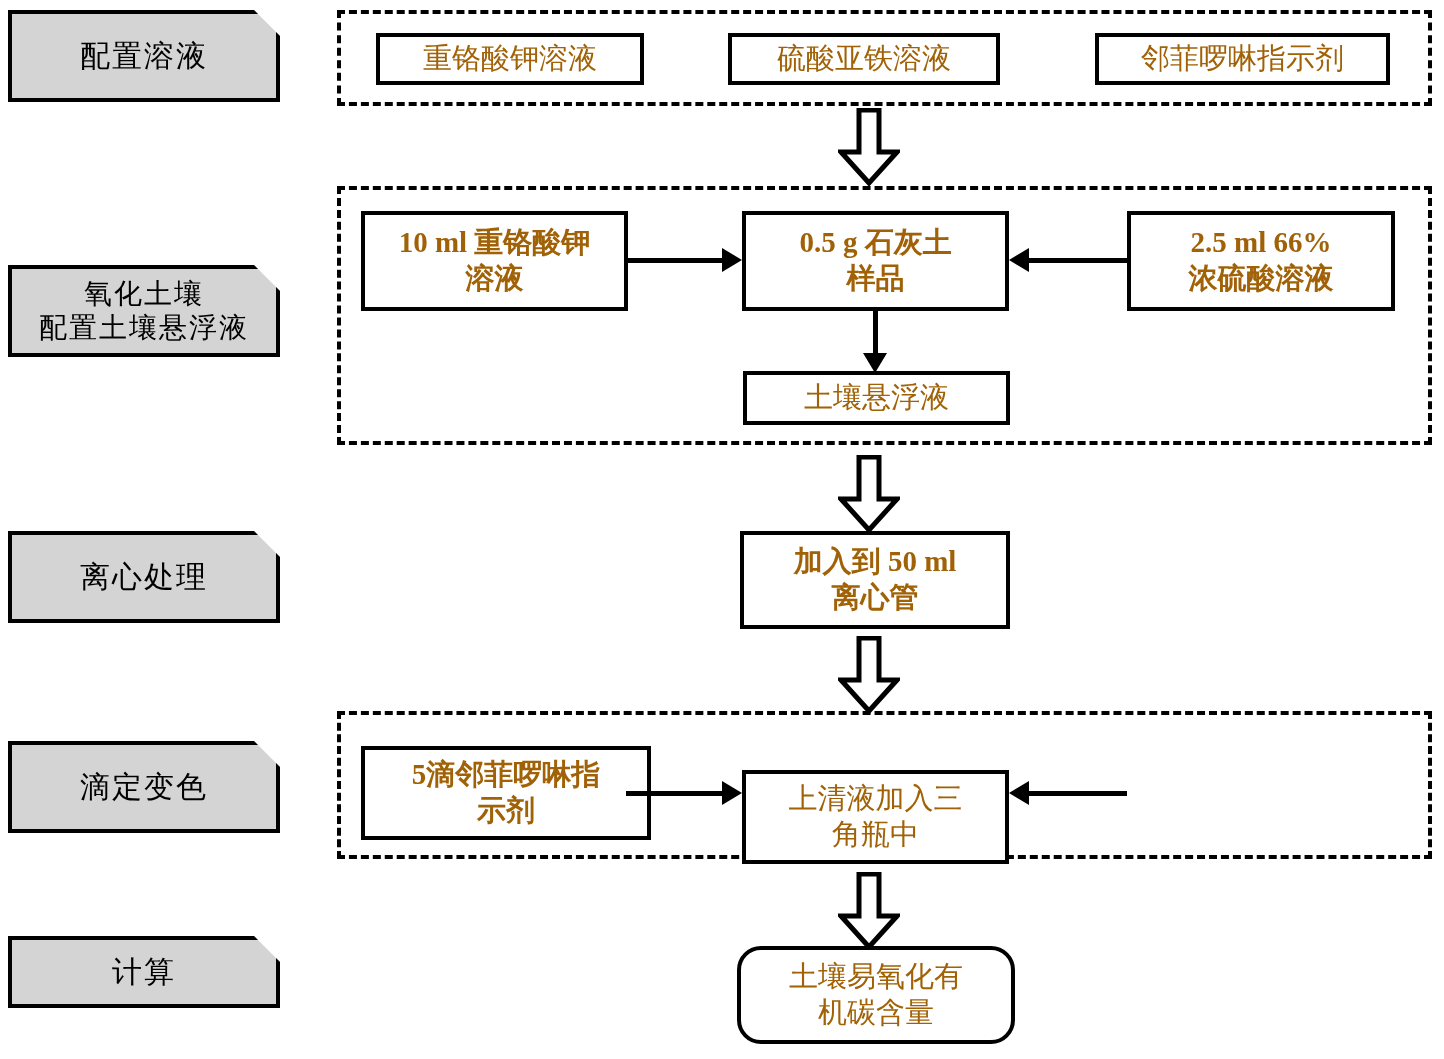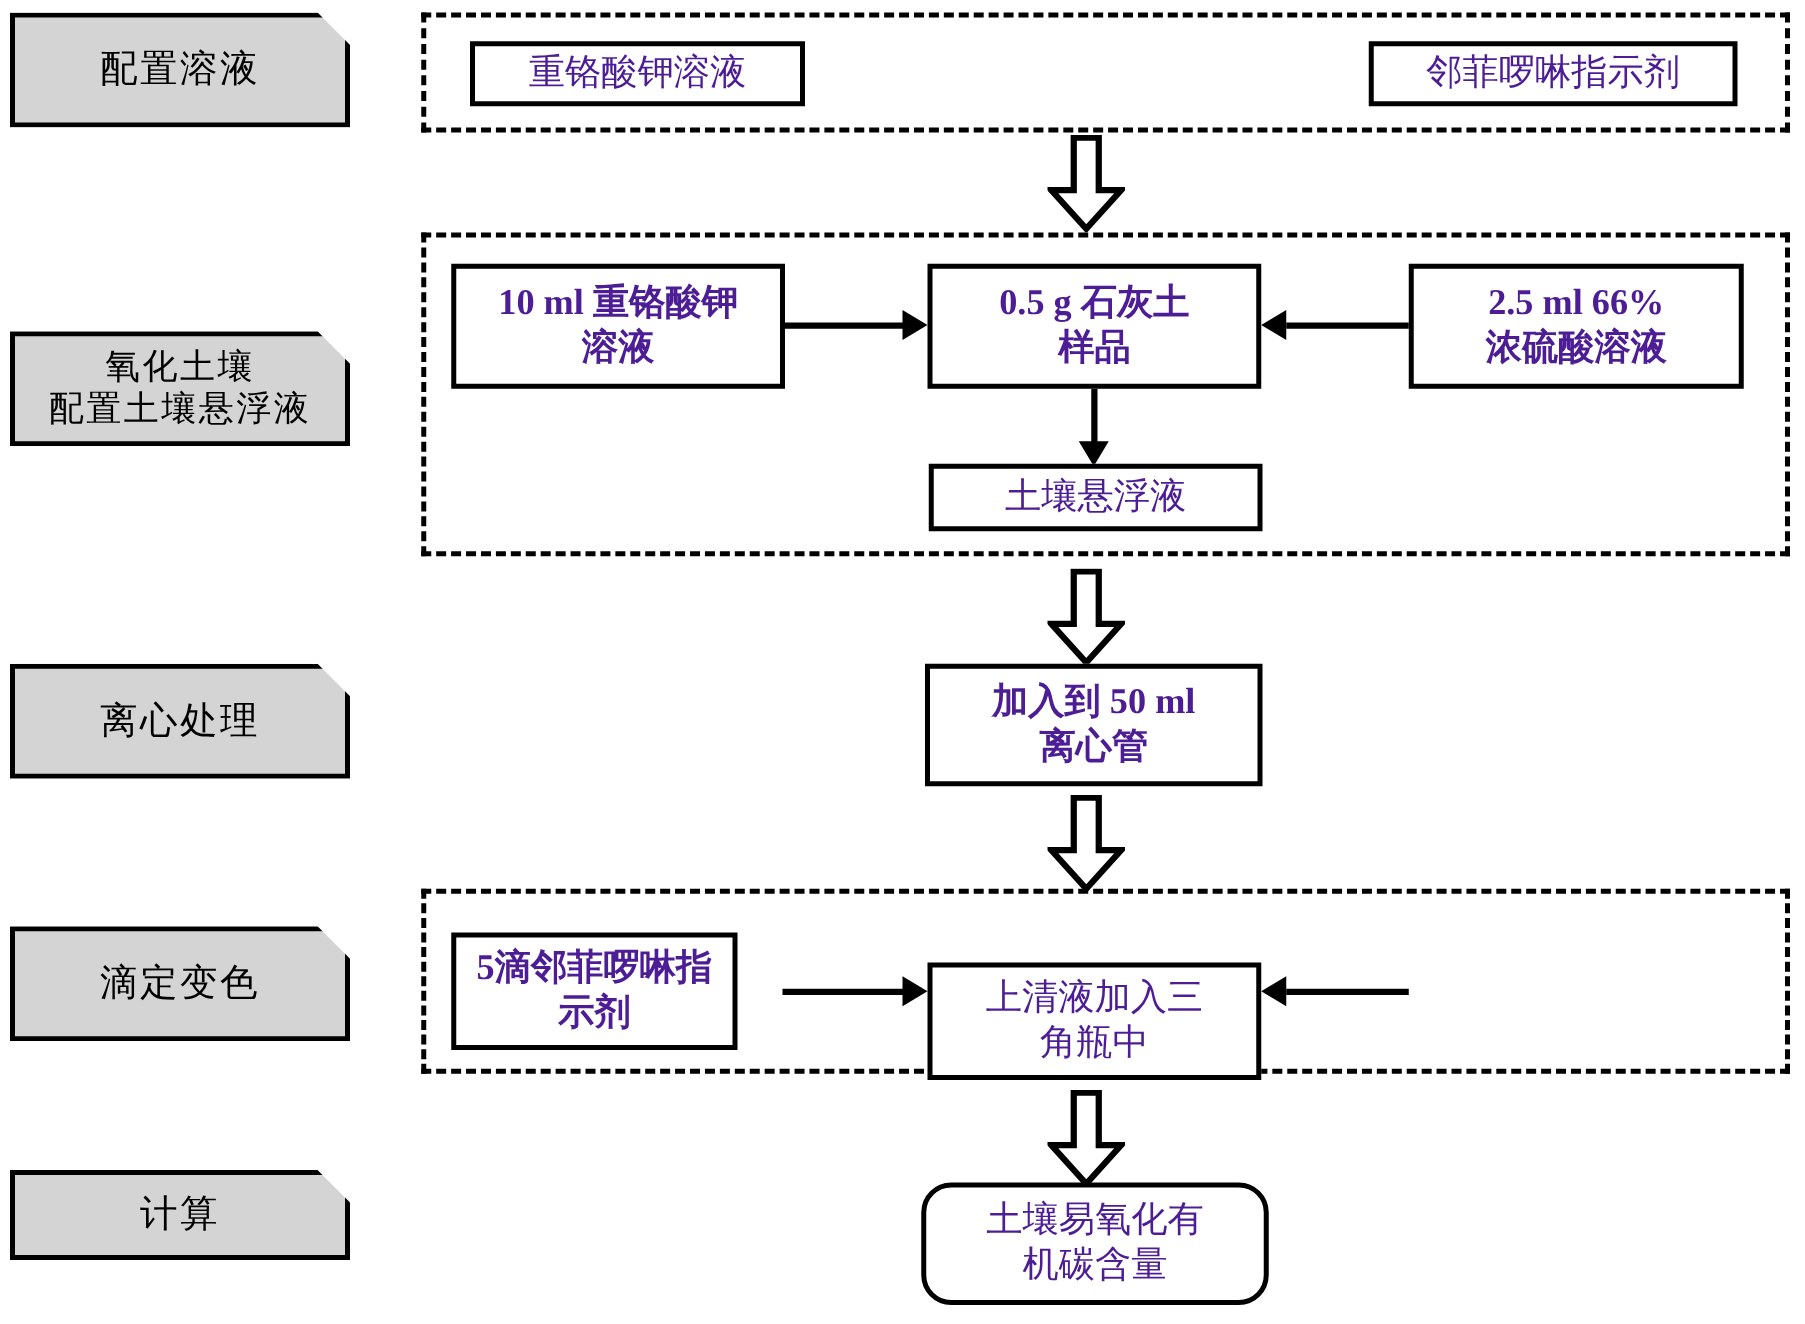--- a/index.html
+++ b/index.html
@@ -53,21 +53,21 @@
     box-sizing: border-box;
     border: 4px solid #000000;
     background: #ffffff;
     display: flex;
     align-items: center;
     justify-content: center;
     text-align: center;
     font-family: "Liberation Serif", "DejaVu Serif", serif;
     font-size: 29px;
     line-height: 1.24;
-    color: #4c1d95;
+    color: #a16207;
   }
   .pbox .txt { display: block; white-space: pre-line; padding: 0 4px; }
   .pbox.bold .txt { font-weight: bold; }
 
   
   .hline {
     position: absolute;
     height: 5px;
     background: #000000;
   }
@@ -129,20 +129,23 @@
   <div class="stage-label" style="left:8px; top:936px; width:272px; height:72px;">
     <span class="txt">计算</span>
   </div>
 
   <div class="dashed-group" style="left:337px; top:10px; width:1095px; height:96px;"></div>
 
   <div class="pbox" style="left:376px; top:33px; width:268px; height:52px;">
     <span class="txt">重铬酸钾溶液</span>
   </div>
 
+  <div class="pbox" style="left:728px; top:33px; width:272px; height:52px;">
+    <span class="txt">硫酸亚铁溶液</span>
+  </div>
 
   <div class="pbox" style="left:1095px; top:33px; width:295px; height:52px;">
     <span class="txt">邻菲啰啉指示剂</span>
   </div>
 
   <div class="block-arrow" style="left:838px; top:108px; width:62px; height:78px;">
     <svg width="62" height="78" viewBox="0 0 62 78">
       <polygon points="21,2 41,2 41,44 59,44 31,75 3,44 21,44" fill="#ffffff" stroke="#000000" stroke-width="5" stroke-linejoin="miter"></polygon>
     </svg>
   </div>
@@ -189,21 +192,21 @@
   </div>
 
   <div class="block-arrow" style="left:838px; top:636px; width:62px; height:78px;">
     <svg width="62" height="78" viewBox="0 0 62 78">
       <polygon points="21,2 41,2 41,44 59,44 31,75 3,44 21,44" fill="#ffffff" stroke="#000000" stroke-width="5" stroke-linejoin="miter"></polygon>
     </svg>
   </div>
 
   <div class="dashed-group" style="left:337px; top:711px; width:1095px; height:148px;"></div>
 
-  <div class="pbox bold" style="left:361px; top:746px; width:229px; height:94px;">
+  <div class="pbox bold" style="left:361px; top:746px; width:290px; height:94px;">
     <span class="txt">5滴邻菲啰啉指
 示剂</span>
   </div>
 
   <div class="pbox" style="left:742px; top:746px; width:267px; height:94px;margin-top:24px;">
     <span class="txt">上清液加入三
 角瓶中</span>
   </div>
 
 

